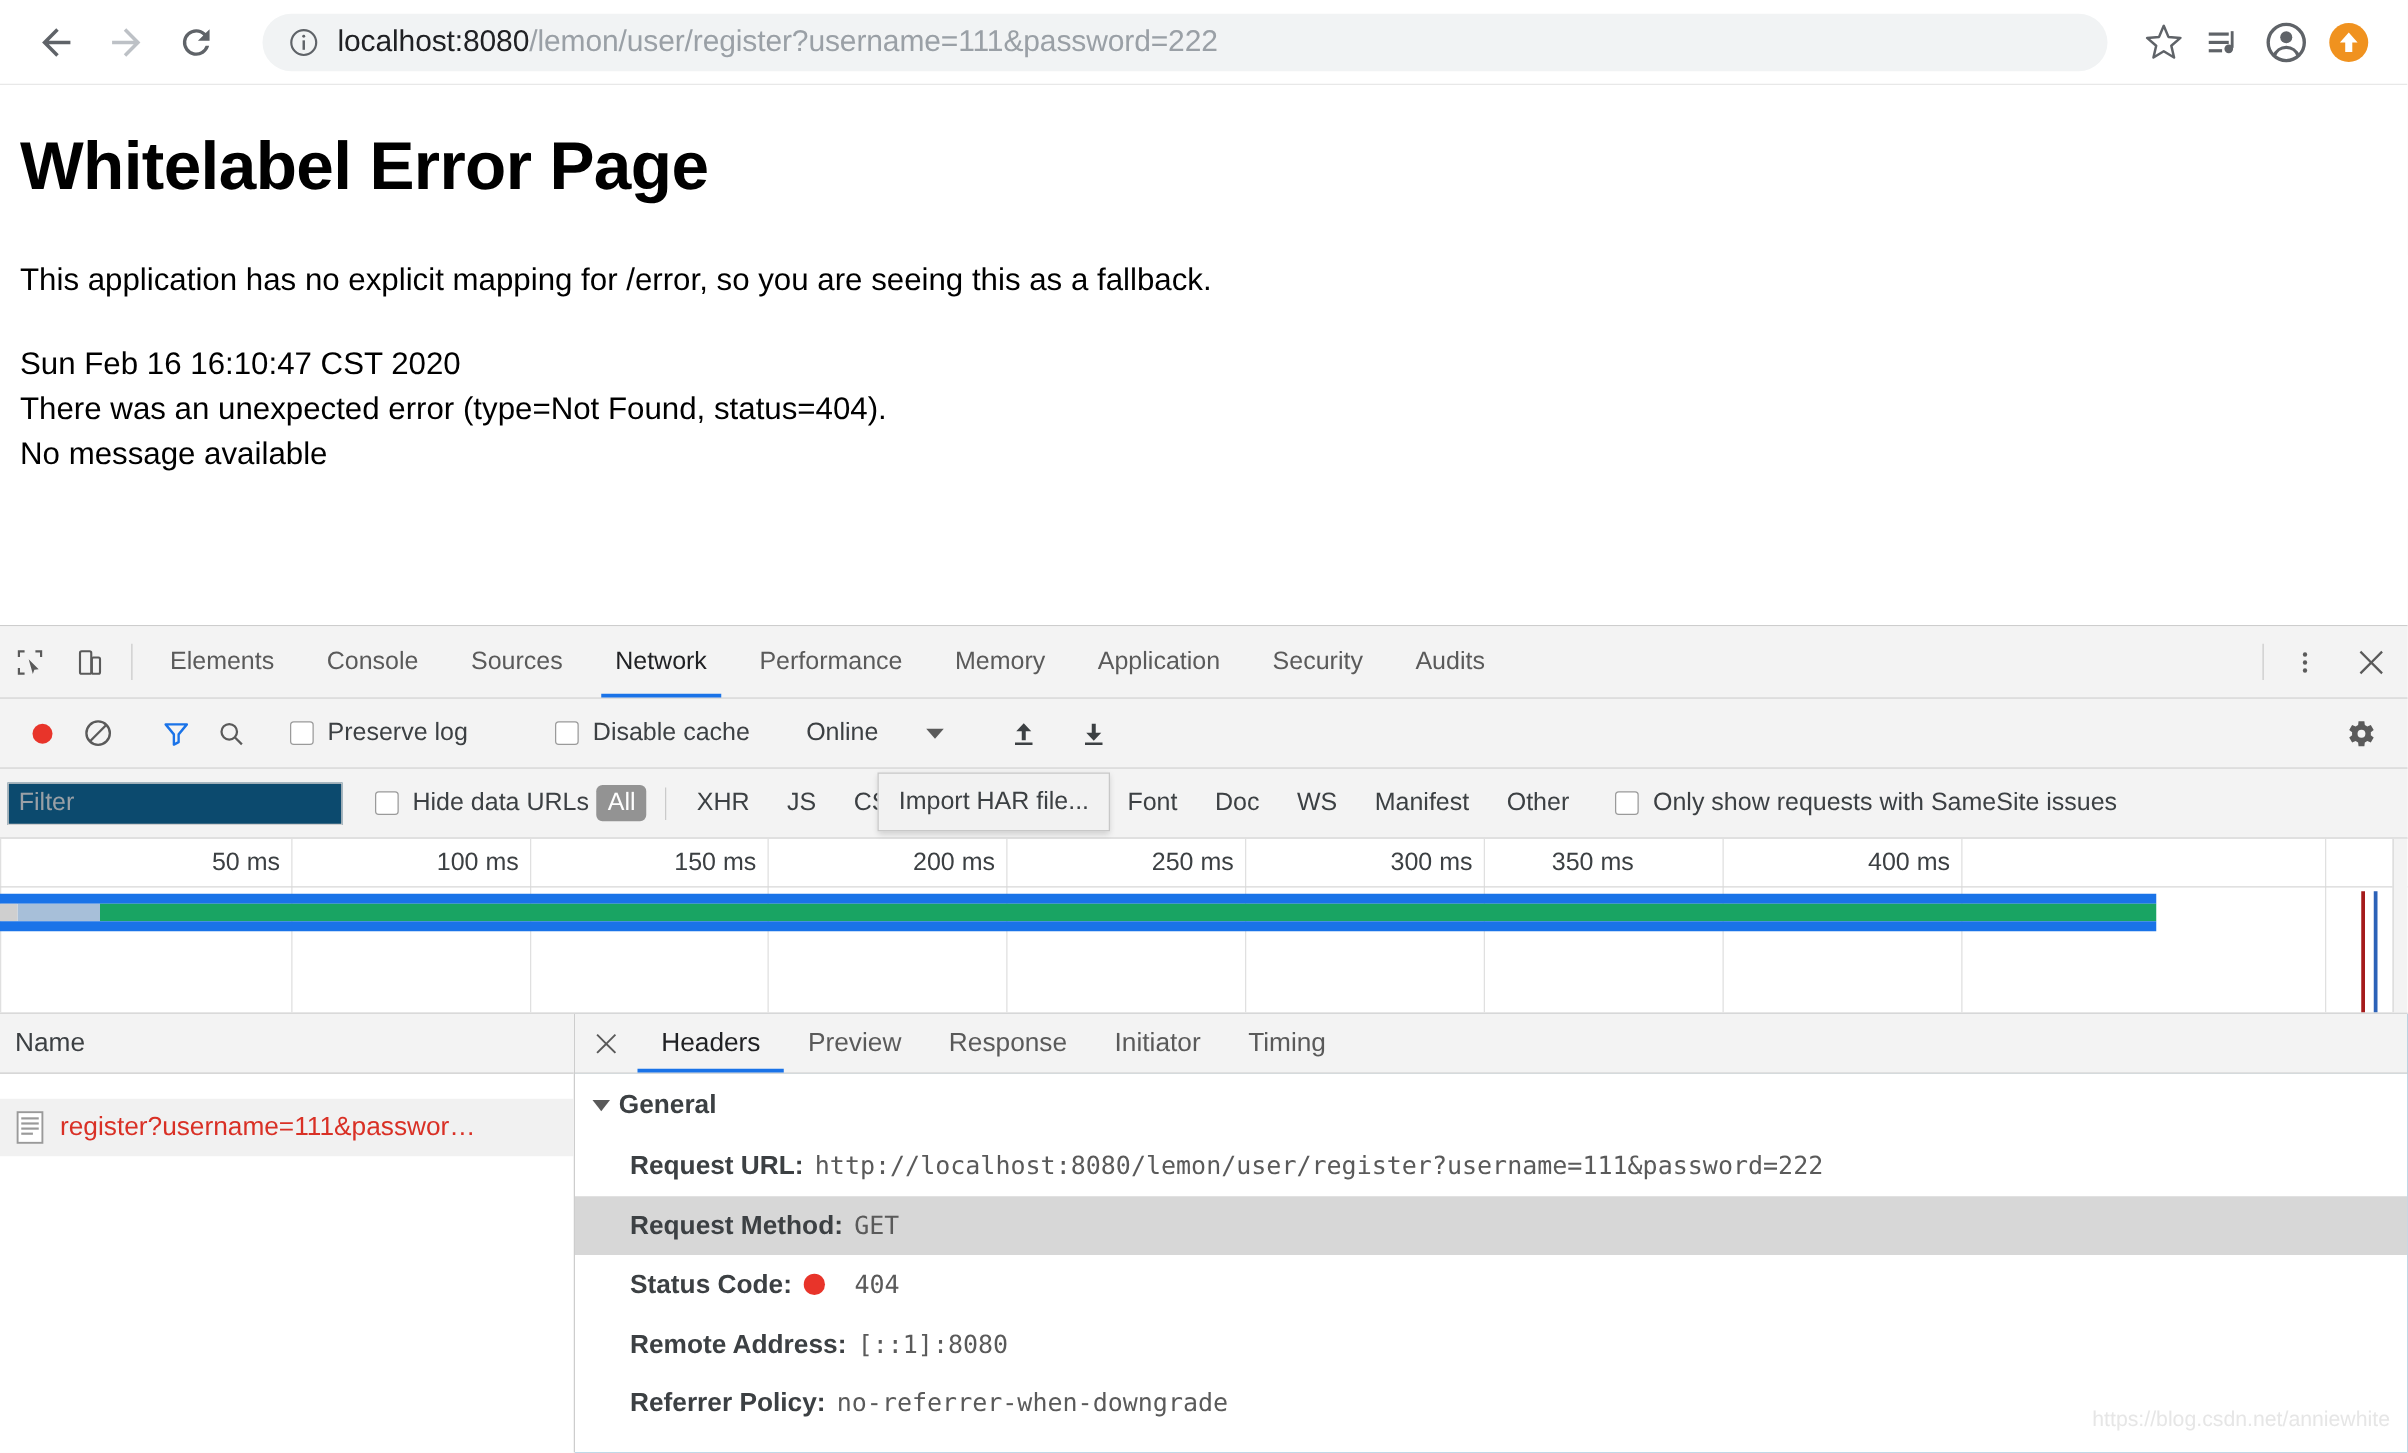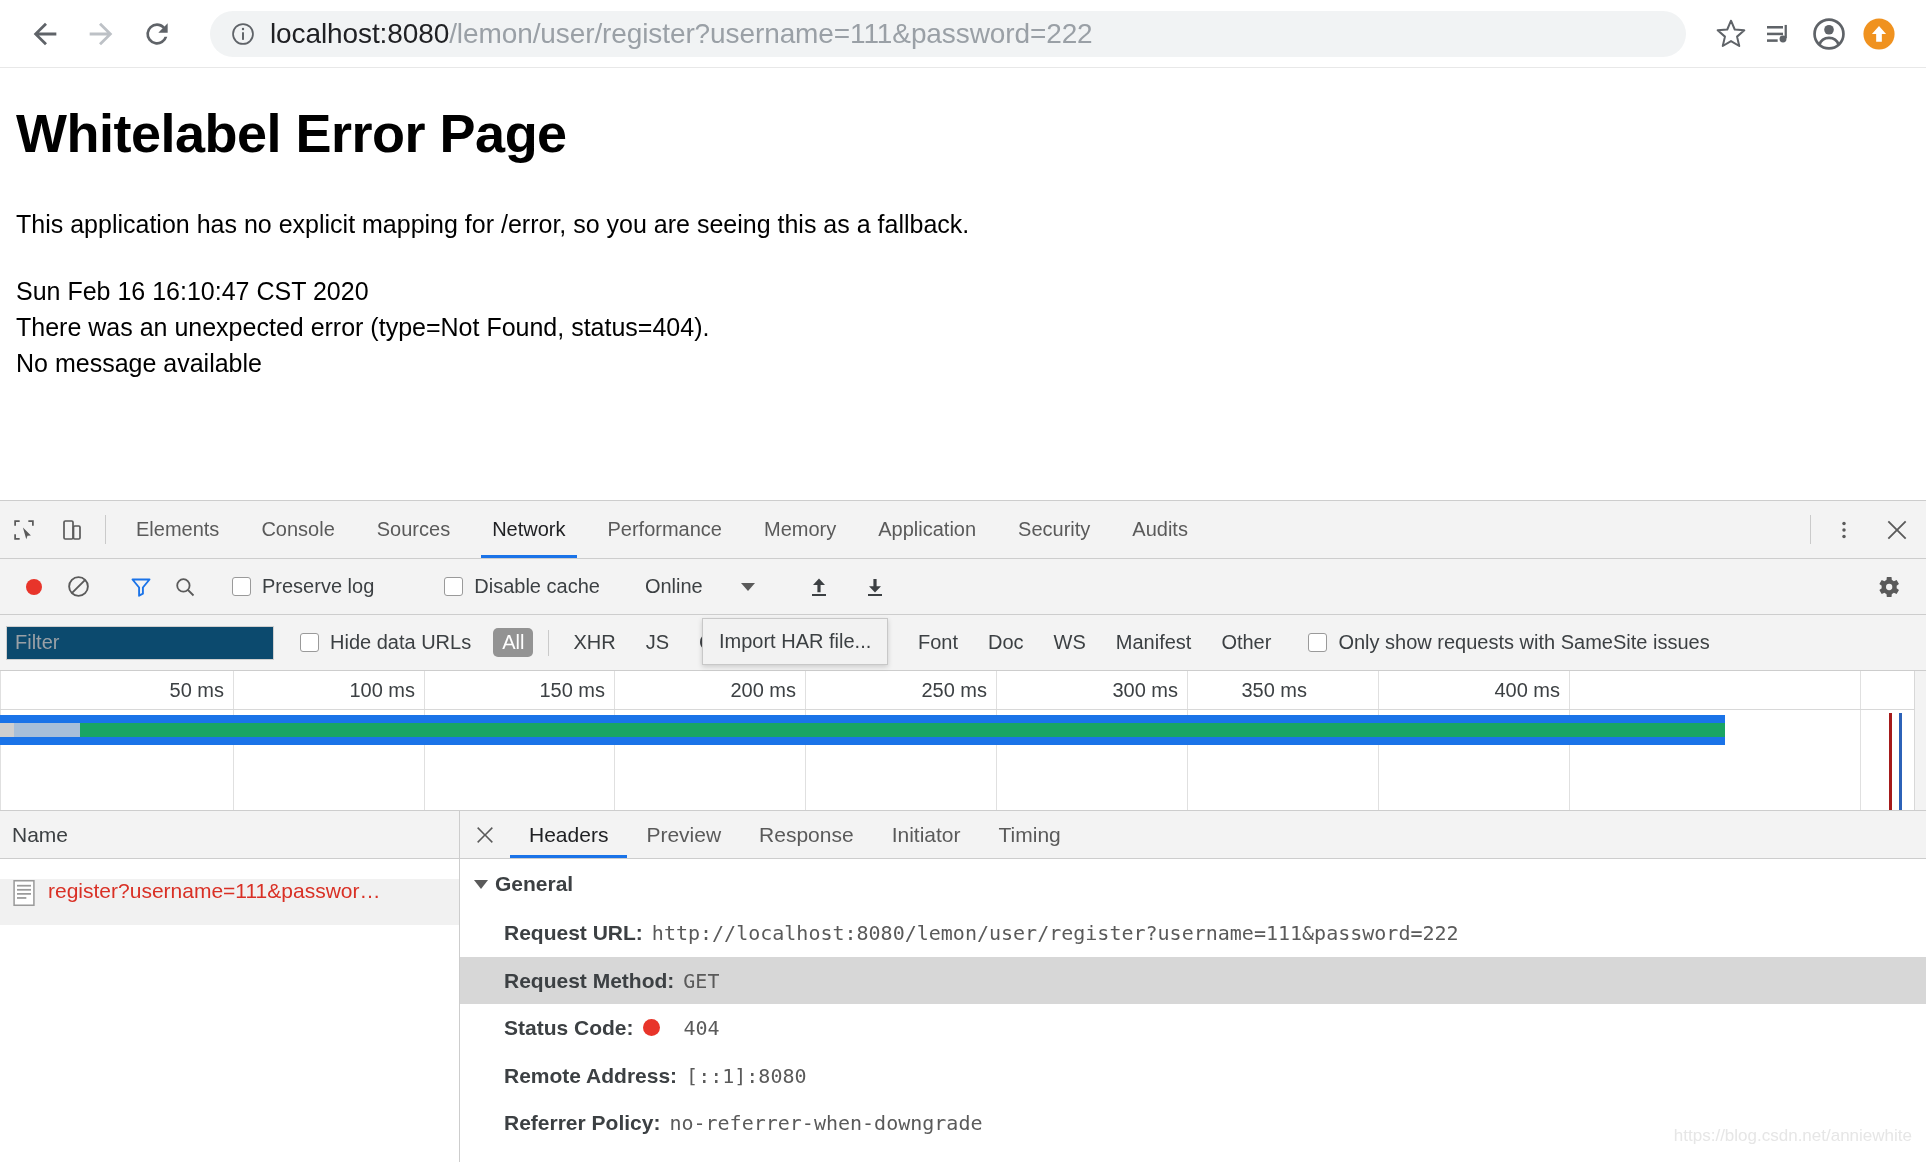--- a/index.html
+++ b/index.html
@@ -39,21 +39,21 @@
     border-radius: 23px;
     display: flex;
     align-items: center;
     padding: 0 20px;
     margin-left: 20px;
     margin-right: 14px;
     min-width: 0;
   }
   #omnibox-info-icon { flex: 0 0 auto; margin-right: 14px; display:flex; }
   #omnibox-url {
-    font-size: 28px;
+    font-size: 24px;
     color: #9aa0a6;
     white-space: nowrap;
     overflow: hidden;
     text-overflow: ellipsis;
     letter-spacing: -0.1px;
   }
   #omnibox-url .host { color: #202124; }
   #omnibox-star {
     flex: 0 0 auto;
     width: 46px; height: 46px;
@@ -344,20 +344,21 @@
     border-bottom: 1px solid #cdcdcd;
     display: flex;
     align-items: center;
     padding-left: 12px;
     font-size: 21px;
     color: #3c4043;
   }
   .req-row {
     height: 46px;
     display: flex;
+    align-items: center;
     padding-left: 12px;
     background: #f1f1f1;
     cursor: pointer;
   }
   .req-name {
     font-size: 21px;
     color: #d93025;
     margin-left: 12px;
     white-space: nowrap;
     overflow: hidden;
@@ -642,21 +643,21 @@
         <path d="M19.4 13a7.6 7.6 0 0 0 0-2l2-1.6-2-3.4-2.4 1a7.5 7.5 0 0 0-1.7-1L15 3.4h-4l-.3 2.6a7.5 7.5 0 0 0-1.7 1l-2.4-1-2 3.4L6.6 11a7.6 7.6 0 0 0 0 2l-2 1.6 2 3.4 2.4-1a7.5 7.5 0 0 0 1.7 1l.3 2.6h4l.3-2.6a7.5 7.5 0 0 0 1.7-1l2.4 1 2-3.4z" fill="#5a5a5a"></path>
         <circle cx="13" cy="12" r="2.7" fill="#f3f3f3"></circle>
       </svg>
     </div>
   </div>
 
   <div id="filter-row">
     <div id="filter-input">
       <span>Filter</span>
     </div>
-    <div class="cb-label" style="margin-right:16px">
+    <div class="cb-label" style="margin-right:0">
       <span class="cbox"></span>
       <span>Hide data URLs</span>
     </div>
 
     <div class="type-chip active">All</div>
     <div class="chip-sep"></div>
     <div class="type-chip">XHR</div>
     <div class="type-chip">JS</div>
     <div class="type-chip">CSS</div>
     <div class="type-chip">Img</div>

